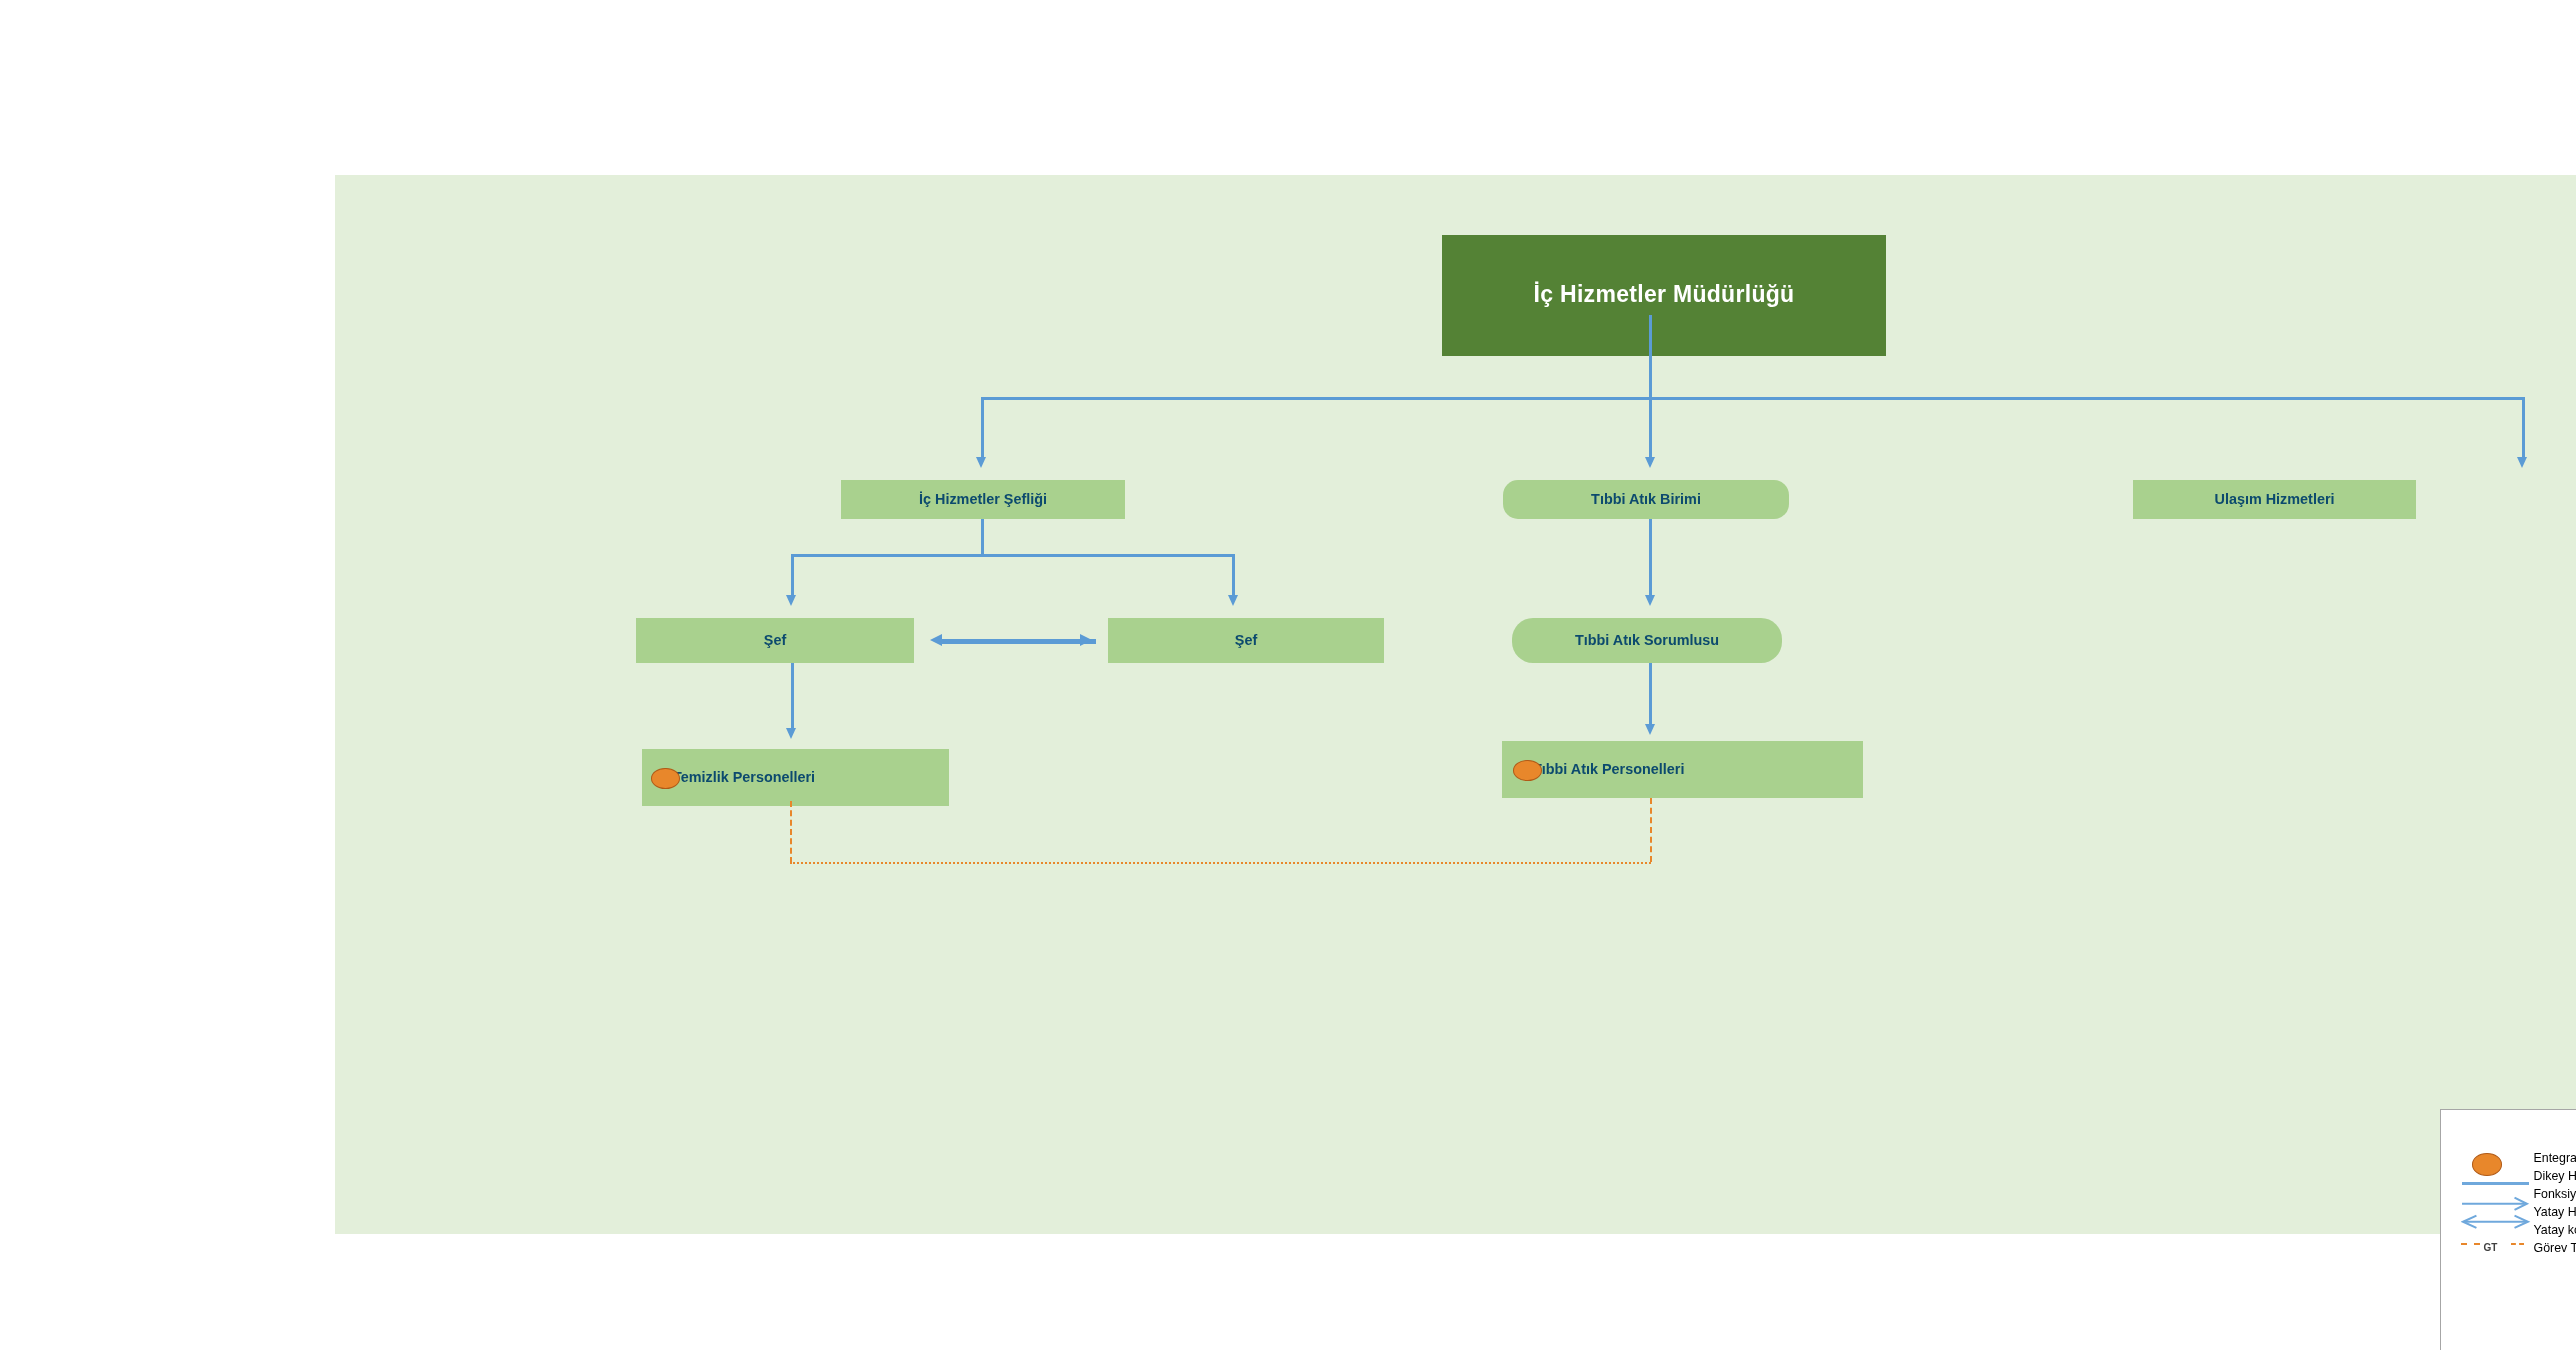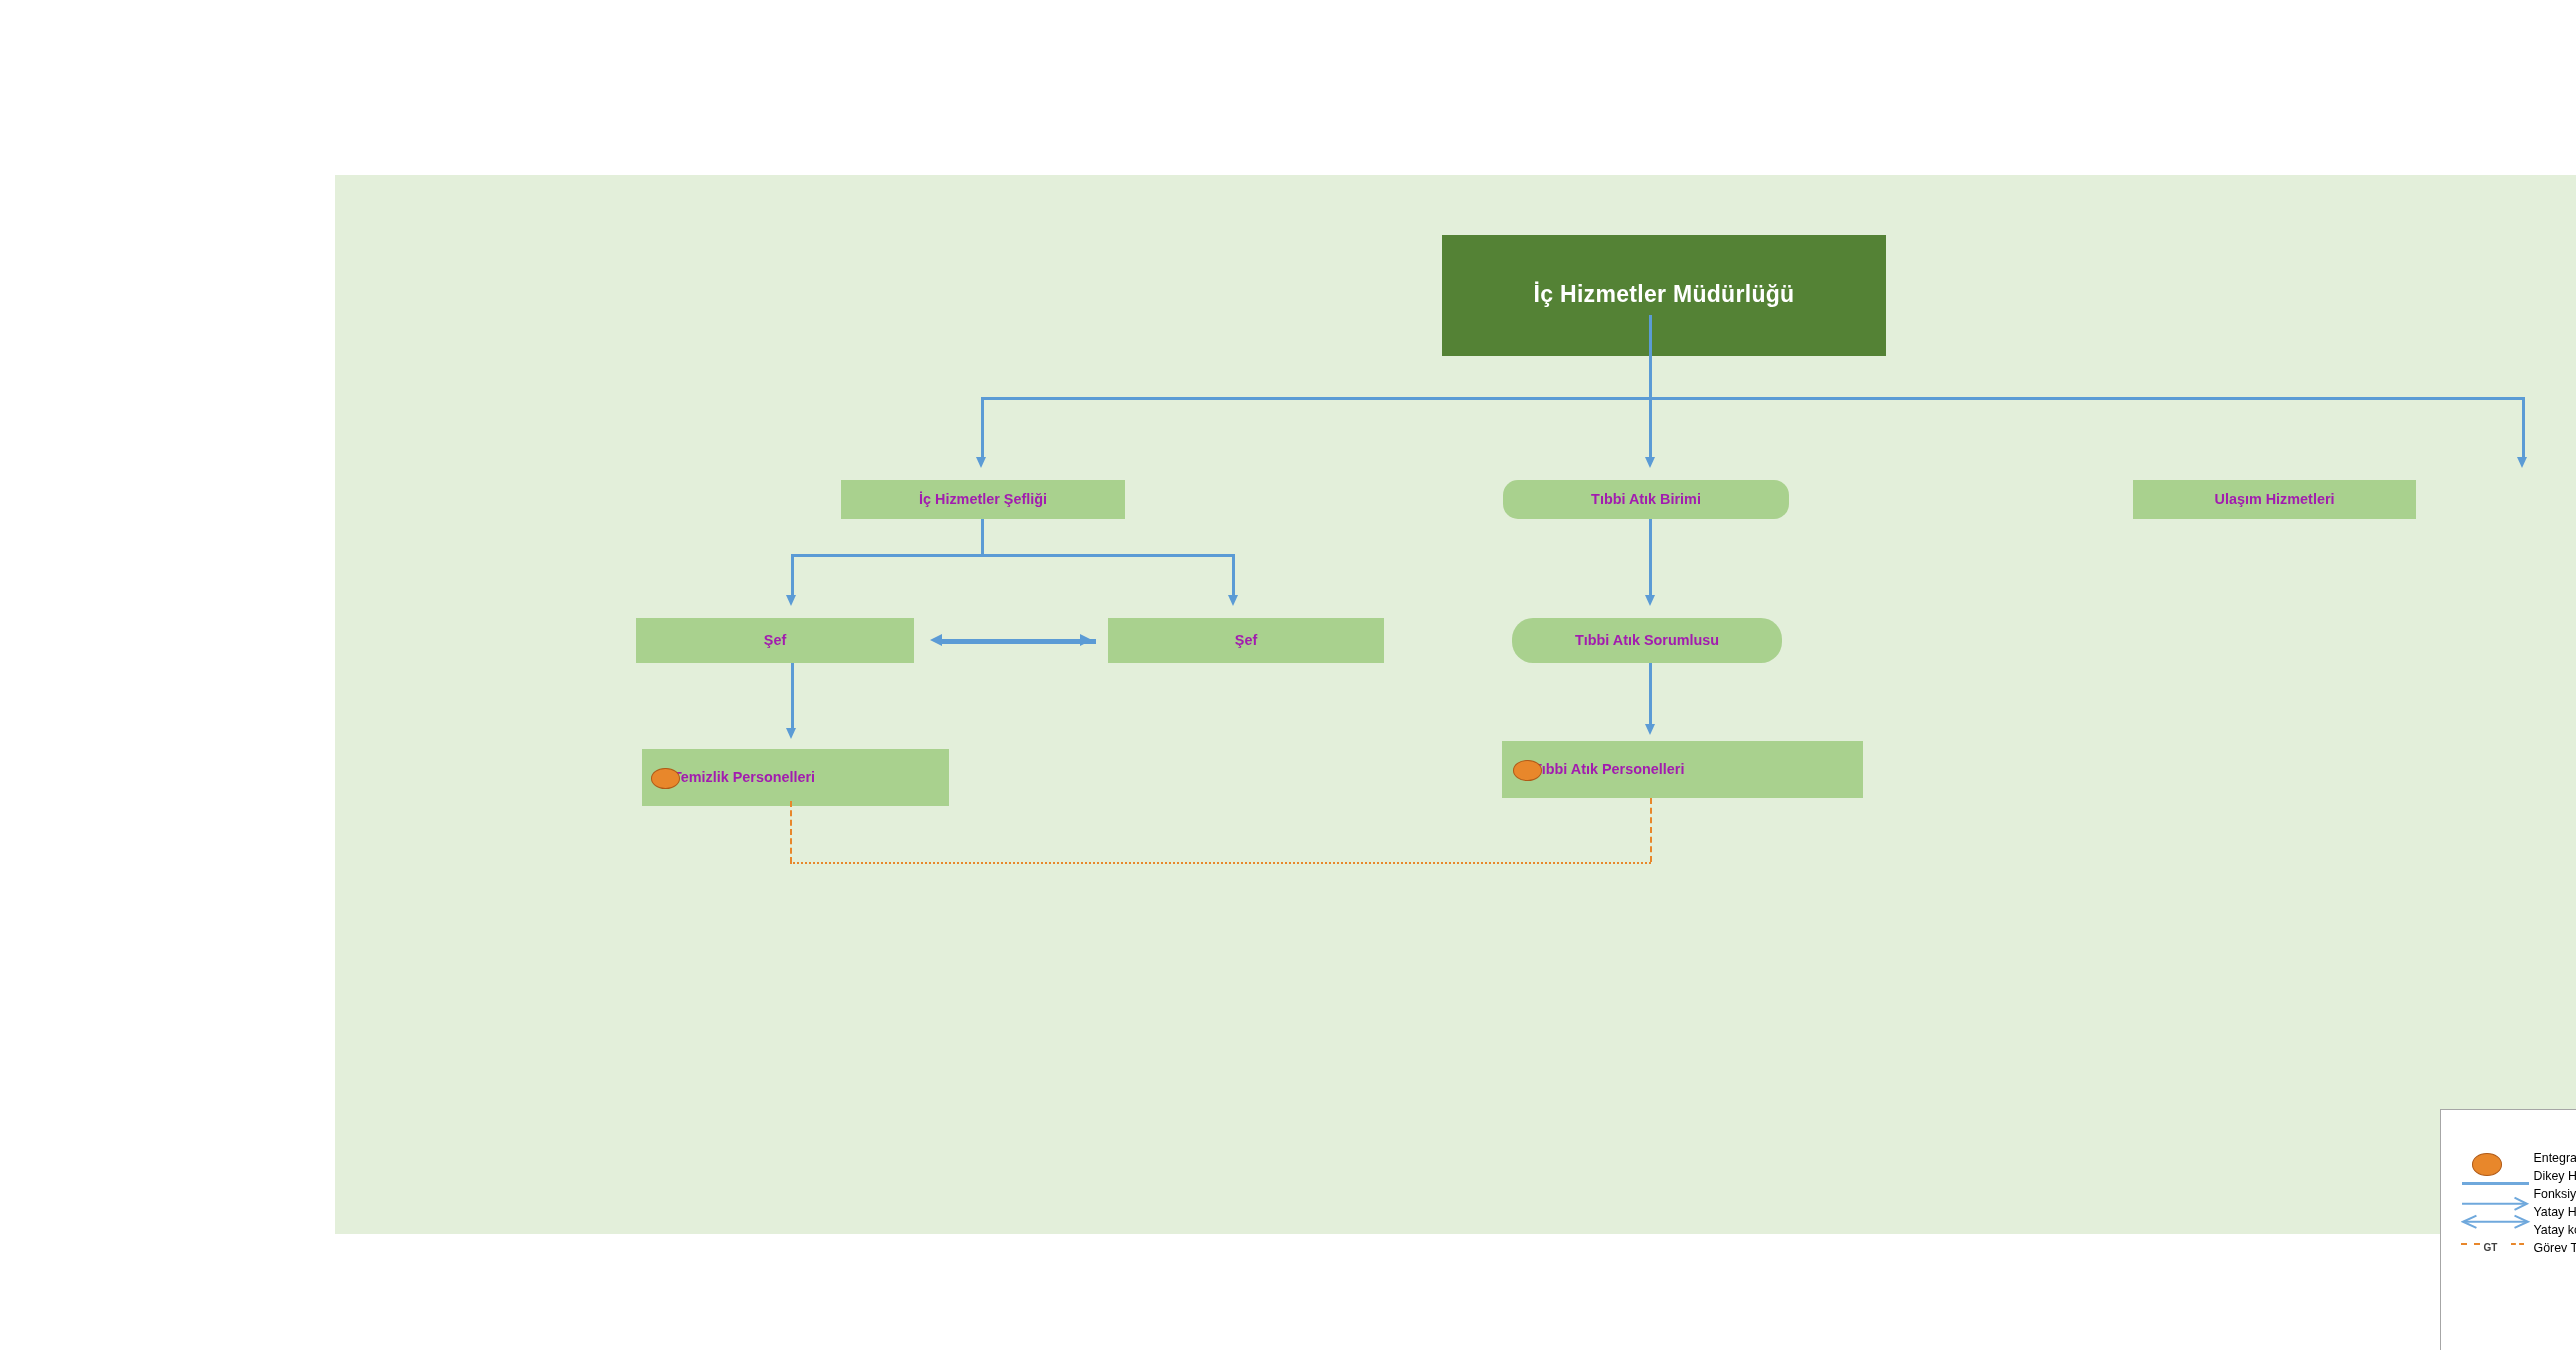--- a/index.html
+++ b/index.html
@@ -27,21 +27,21 @@
 
   
   .node {
     position: absolute;
     box-sizing: border-box;
     display: flex;
     align-items: center;
     justify-content: center;
     text-align: center;
     font-weight: bold;
-    color: #a21caf;
+    color: #0c4a6e;
     line-height: 1.1;
   }
   .node-root {
     background: #548235;
     color: #FFFFFF;
     font-size: 23px;
     letter-spacing: 0.3px;
   }
   .node-lvl {
     background: #A9D18E;

